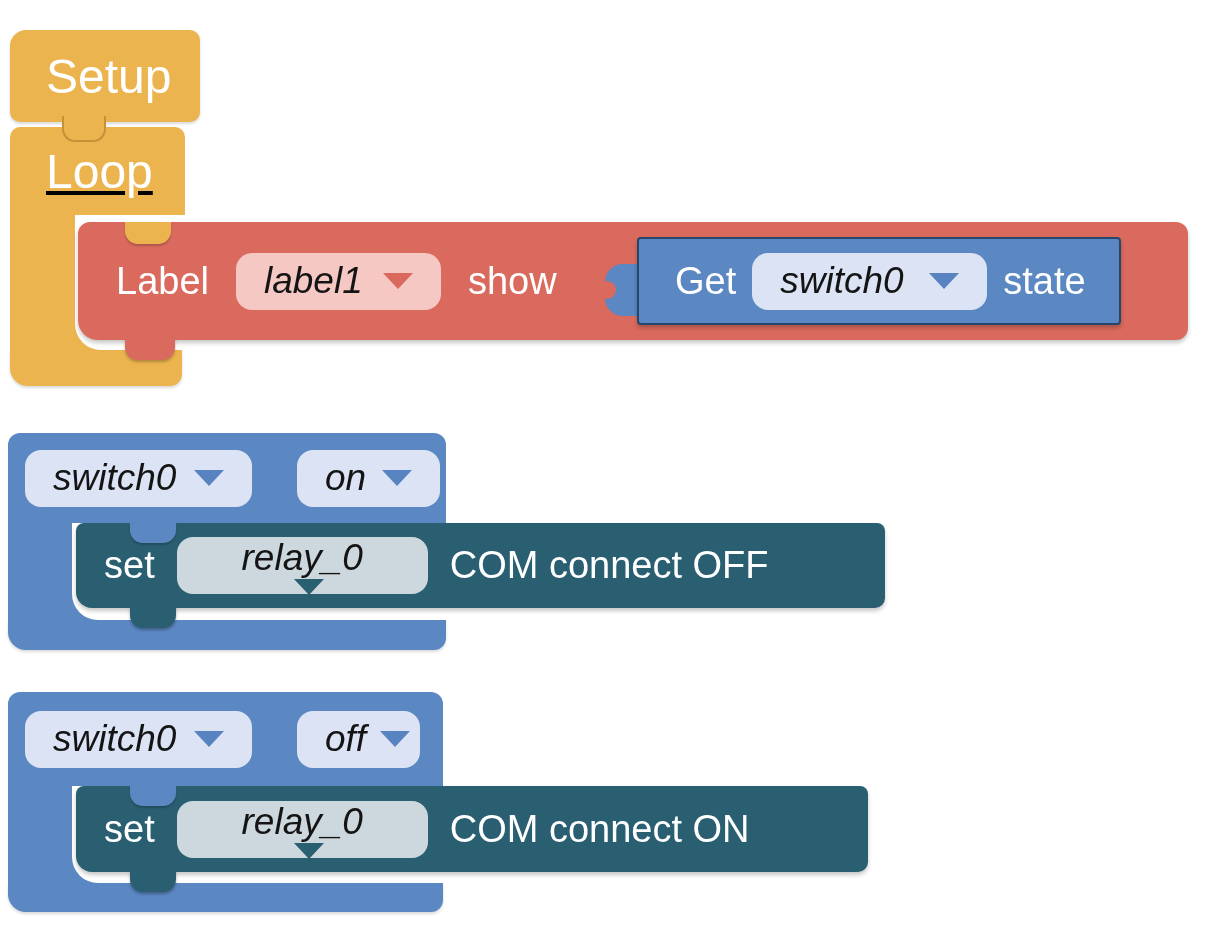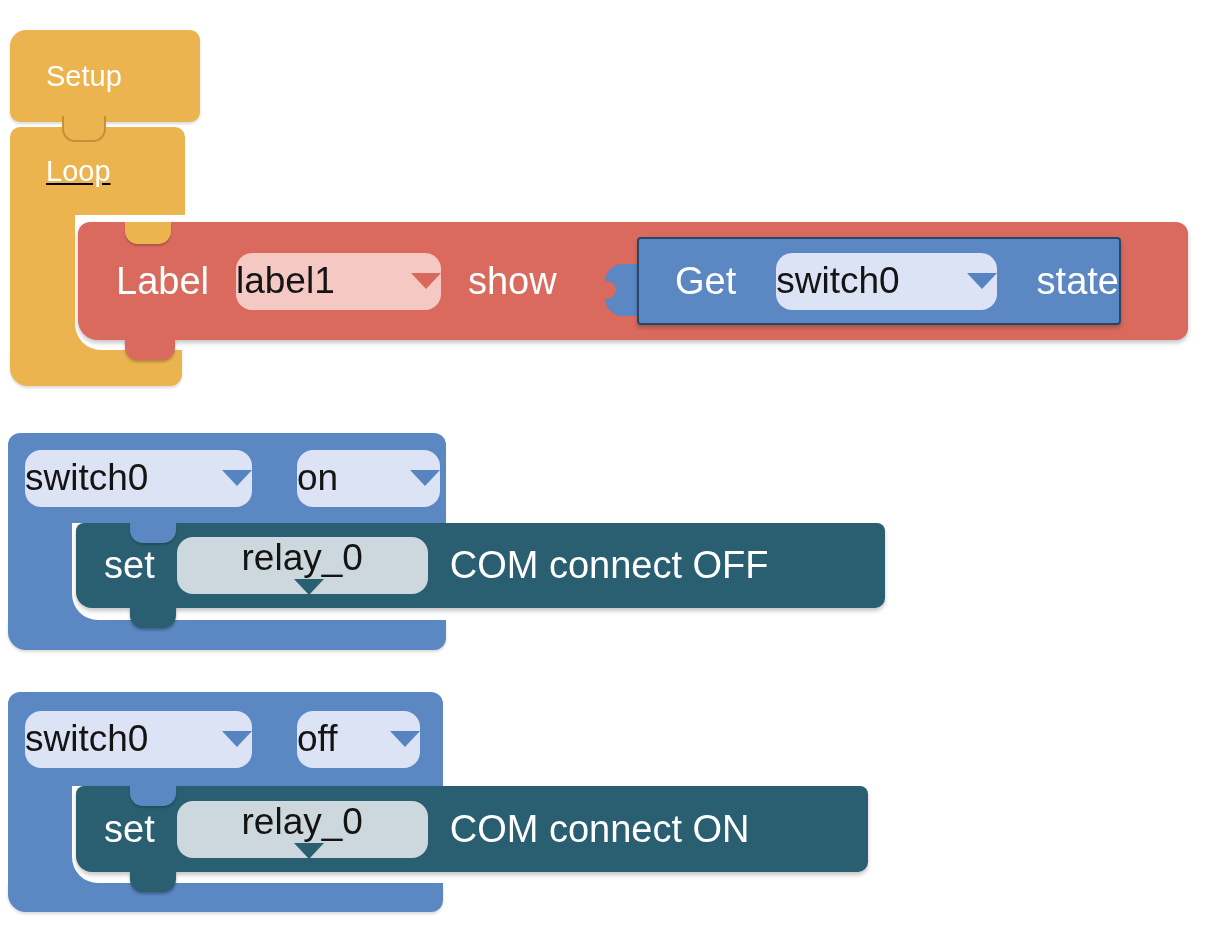--- a/index.html
+++ b/index.html
@@ -6,29 +6,29 @@
   #canvas{position:relative;width:1210px;height:932px;background:#ffffff;overflow:hidden;
           font-family:"Liberation Sans", sans-serif;}
   .abs{position:absolute;box-sizing:border-box;}
   
   .yellow{background:#ecb44e;}
   .red{background:#da6a5e;}
   .blue{background:#5b87c3;}
   .teal{background:#2a5f72;}
   
   .wlabel{color:#ffffff;font-size:38px;white-space:nowrap;}
-  .biglabel{color:#ffffff;font-size:29px;white-space:nowrap;}
+  .biglabel{color:#ffffff;font-size:48px;white-space:nowrap;}
   
   .block{display:flex;align-items:center;}
   .shadow{box-shadow:0 3px 4px rgba(0,0,0,0.22);}
   .softshadow{box-shadow:0 2px 3px rgba(0,0,0,0.15);}
   
   .dd{display:flex;align-items:center;justify-content:space-between;
-      padding:0 0;border-radius:16px;font-size:37px;color:#141414;
-      box-sizing:border-box;white-space:nowrap;}
+      padding:0 28px;border-radius:16px;font-size:37px;color:#141414;
+      box-sizing:border-box;white-space:nowrap;font-style:italic;}
   .dd-pink{background:#f5c8c3;}
   .dd-blue{background:#dbe3f4;}
   .dd-teal{background:#ccd8dd;}
   .caret{width:0;height:0;border-left:15px solid transparent;border-right:15px solid transparent;
          border-top:16px solid #000;margin-left:14px;flex:none;}
   .caret-red{border-top-color:#d9695c;}
   .caret-blue{border-top-color:#5784c0;}
   .caret-teal{border-top-color:#2a5f72;}
   
   .tab{border-radius:0 0 13px 13px;z-index:3;}
@@ -42,21 +42,21 @@
   .patch1-fill{left:75px;top:308px;width:48px;height:42px;z-index:1;}
   .patch1-white{left:75px;top:308px;width:48px;height:42px;background:#fff;border-bottom-left-radius:26px;z-index:1;}
   .label-show-block{left:78px;top:222px;width:1110px;height:118px;border-radius:12px 12px 12px 20px;
                     padding-left:38px;gap:27px;z-index:2;}
   .yellow-tab-red{left:125px;top:222px;width:46px;height:22px;box-shadow:0 2px 2px rgba(0,0,0,0.2);}
   .red-bottom-tab{left:125px;top:338px;width:50px;height:22px;box-shadow:0 2px 3px rgba(0,0,0,0.25);}
   .dd-label1{width:205px;height:57px;}
   .puzzle{left:605px;top:264px;width:36px;height:52px;border-radius:18px 4px 4px 18px;z-index:3;}
   .dimple{left:-7px;top:17px;width:18px;height:18px;border-radius:50%;}
   .get-block{left:637px;top:237px;width:484px;height:88px;border:2px solid #27466b;border-radius:4px;
-             padding-left:36px;gap:40px;z-index:3;text-align:right;}
+             padding-left:36px;gap:16px;z-index:3;text-align:right;}
   .dd-get{width:235px;height:57px;}
   
   .band2{left:8px;top:433px;width:438px;height:90px;border-radius:12px 12px 0 0;padding-left:17px;gap:45px;z-index:1;}
   .spine2{left:8px;top:523px;width:64px;height:100px;z-index:1;}
   .foot2{left:8px;top:620px;width:438px;height:30px;border-radius:0 0 12px 18px;z-index:1;}
   .patch2-fill{left:72px;top:582px;width:48px;height:38px;z-index:1;}
   .patch2-white{left:72px;top:582px;width:48px;height:38px;background:#fff;border-bottom-left-radius:26px;z-index:1;}
   .teal2{left:76px;top:523px;width:809px;height:85px;border-radius:8px 8px 10px 16px;padding-left:28px;gap:22px;z-index:2;}
   .blue-tab2{left:130px;top:523px;width:46px;height:20px;box-shadow:0 2px 2px rgba(0,0,0,0.2);}
   .teal-tab2{left:130px;top:606px;width:46px;height:22px;box-shadow:0 2px 3px rgba(0,0,0,0.3);}

